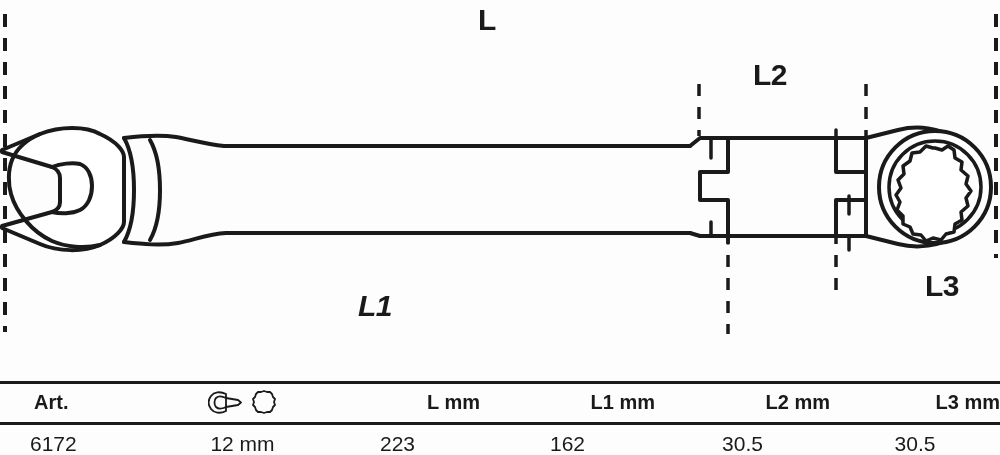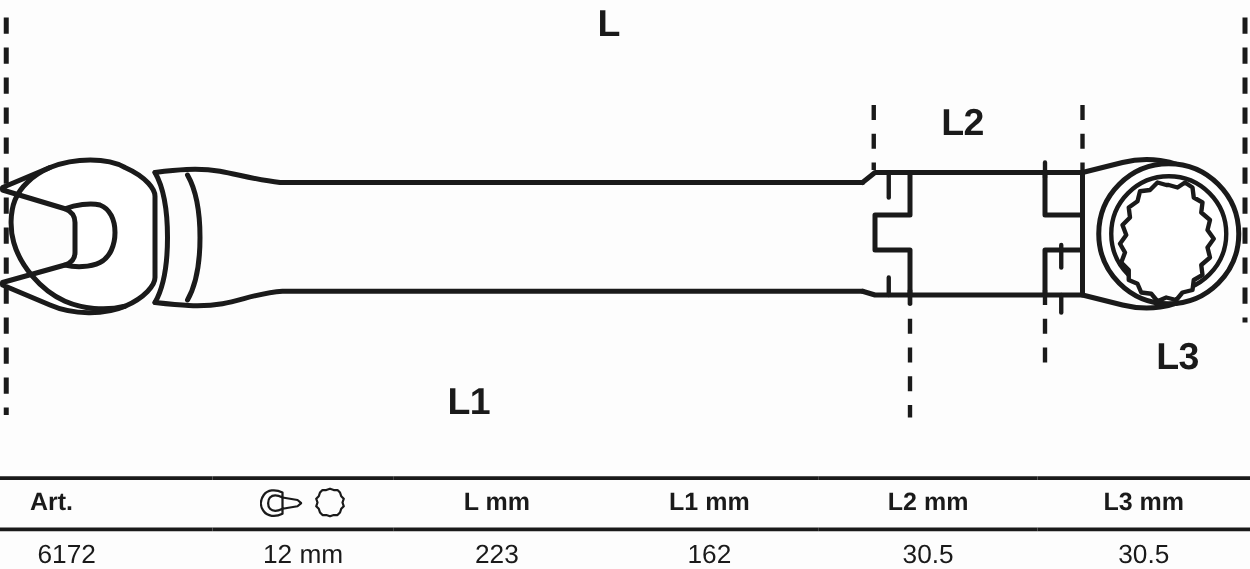--- a/index.html
+++ b/index.html
@@ -32,22 +32,22 @@
     position: absolute;
     font-family: "Liberation Sans", sans-serif;
     font-weight: bold;
     font-size: 30px;
     line-height: 1;
     color: #1a1a1a;
     letter-spacing: -0.5px;
     white-space: nowrap;
   }
   #label-L   { left: 478px; top: 5px; }
-  #label-L1  { left: 358px; top: 307px; }
-  #label-L2  { left: 753px; top: 84px; text-align: right; }
+  #label-L1  { left: 358px; top: 291px; font-style: italic; }
+  #label-L2  { left: 753px; top: 60px; text-align: right; }
   #label-L3  { left: 925px; top: 271px; }
 
   
   #spec-table {
     position: absolute;
     left: 0;
     top: 381px;
     width: 1000px;
     border-collapse: collapse;
     table-layout: fixed;
@@ -55,41 +55,41 @@
   #spec-table col.c-art  { width: 170px; }
   #spec-table col.c-size { width: 145px; }
   #spec-table col.c-l    { width: 165px; }
   #spec-table col.c-l1   { width: 175px; }
   #spec-table col.c-l2   { width: 175px; }
   #spec-table col.c-l3   { width: 170px; }
 
   #spec-table thead th {
     font-size: 20px;
     font-weight: bold;
-    text-align: center;
+    text-align: right;
     padding: 4px 0 6px 0;
     height: 28px;
     vertical-align: middle;
     border-top: 3px solid #1a1a1a;
     border-bottom: 3px solid #1a1a1a;
     background: #fdfdfd;
     color: #1a1a1a;
   }
   #spec-table tbody td {
     font-size: 21px;
     font-weight: normal;
     text-align: center;
     padding: 5px 0 6px 0;
     height: 28px;
     vertical-align: middle;
     border-bottom: 3px solid #1a1a1a;
     background: #fdfdfd;
     color: #1a1a1a;
   }
-  #spec-table thead th.col-art { text-align: left; padding-left: 24px; }
+  #spec-table thead th.col-art { text-align: left; padding-left: 34px; }
   #spec-table tbody td.col-art { text-align: left; padding-left: 30px; }
   .head-icons {
     display: flex;
     align-items: center;
     justify-content: center;
     gap: 9px;
   }
 </style>
 </head>
 <body>

